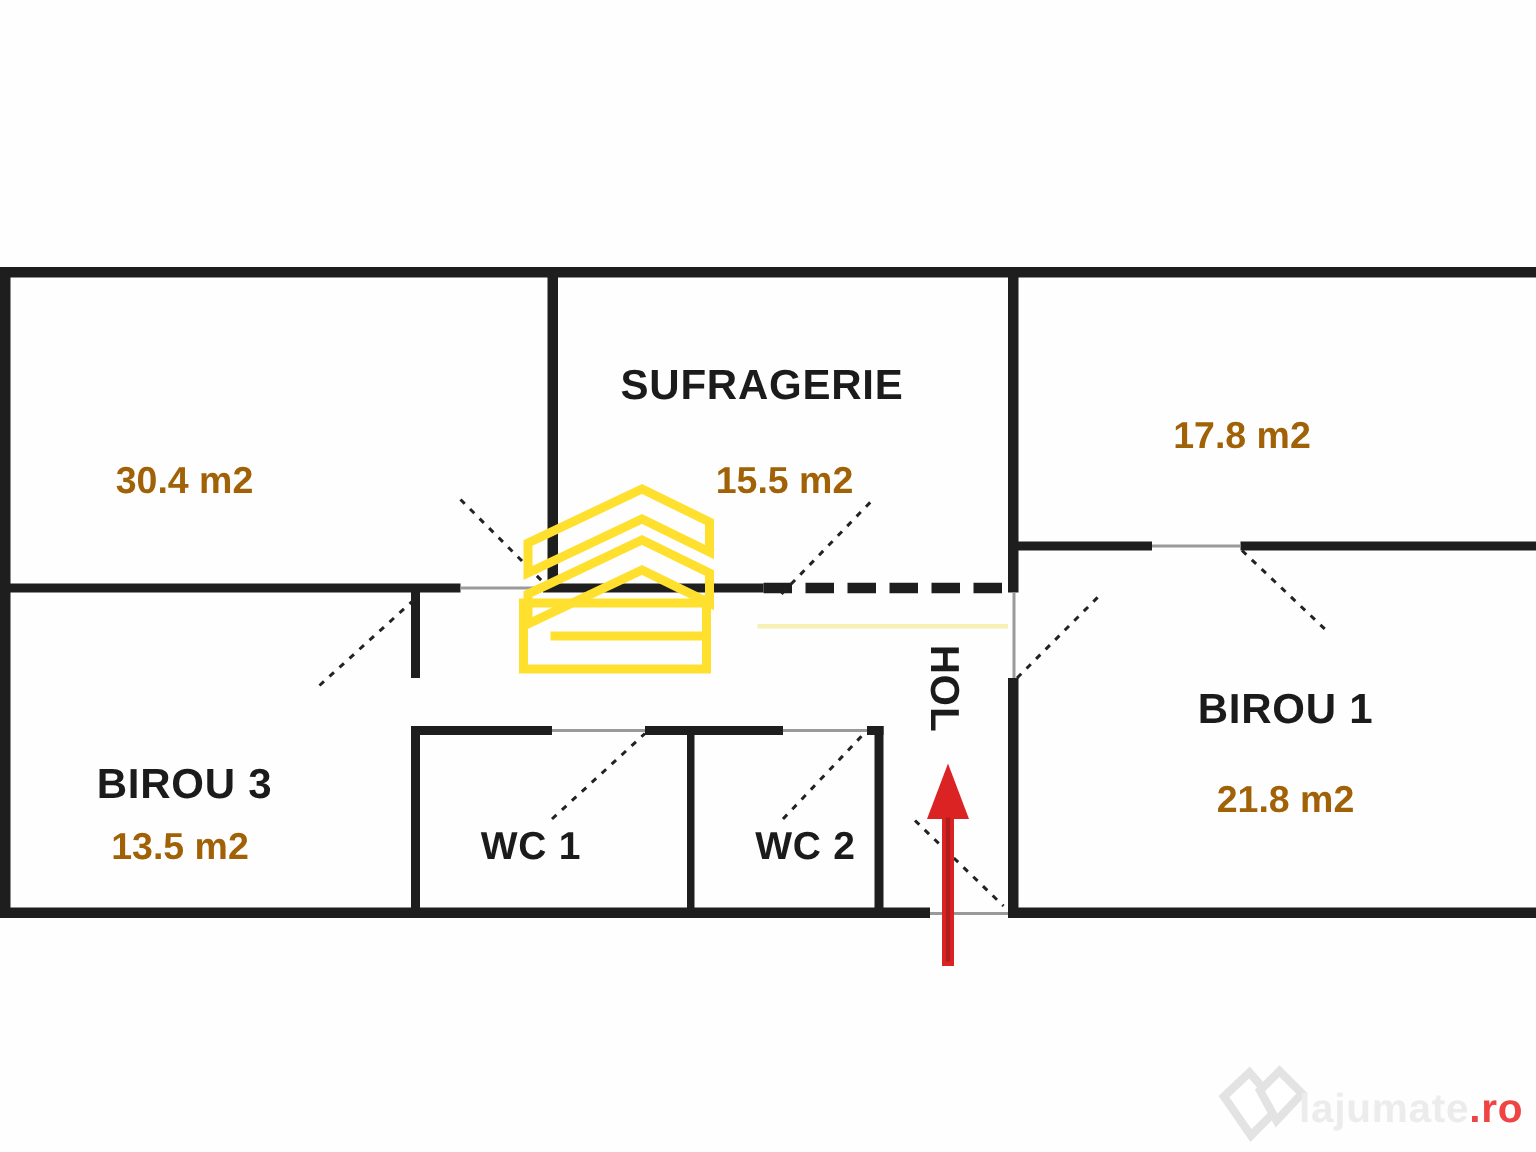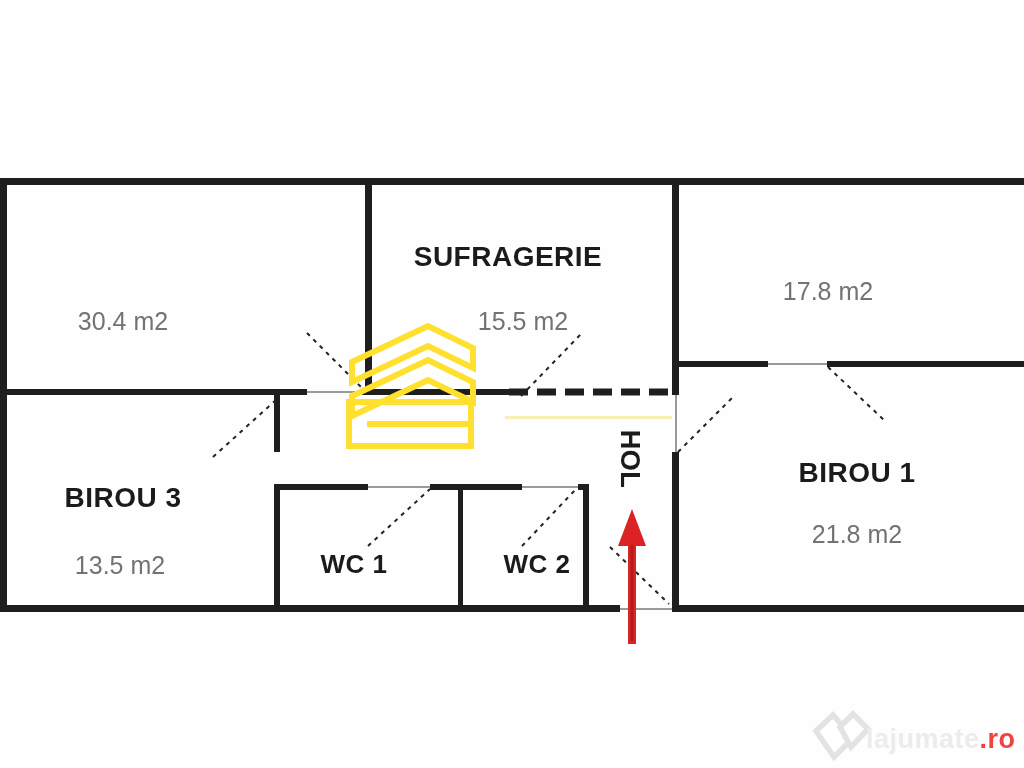--- a/index.html
+++ b/index.html
@@ -8,21 +8,21 @@
     font-family:"Liberation Sans", sans-serif;overflow:hidden;
   }
   #plan-svg{position:absolute;left:0;top:0;}
   .room-label{
     position:absolute;transform:translate(-50%,-50%);
     font-weight:bold;color:#1b1b1b;white-space:nowrap;
     font-size:28px;letter-spacing:0.5px;
   }
   .room-area{
     position:absolute;transform:translate(-50%,-50%);
-    font-weight:normal;color:#737373;white-space:nowrap;
+    font-weight:bold;color:#a16207;white-space:nowrap;
     font-size:25px;
   }
   .room-label.small{font-size:26px;}
   .room-label.rotated{transform:translate(-50%,-50%) rotate(90deg);}
   #watermark-text{
     position:absolute;left:866px;top:724px;
     font-weight:bold;font-size:27px;letter-spacing:0.5px;white-space:nowrap;
   }
   #watermark-text .brand{color:#ececec;text-align:right;}
   #watermark-text .tld{color:#ef4444;}
@@ -98,21 +98,21 @@
     </g>
   </svg>
 
   <div class="room-area" style="left:123px;top:321px">30.4 m2</div>
 
   <div class="room-label" style="left:508px;top:257px">SUFRAGERIE</div>
   <div class="room-area" style="left:523px;top:321px">15.5 m2</div>
 
   <div class="room-area" style="left:828px;top:291px">17.8 m2</div>
 
-  <div class="room-label" style="left:123px;top:498px">BIROU 3</div>
+  <div class="room-label" style="left:123px;top:523px">BIROU 3</div>
   <div class="room-area" style="left:120px;top:565px">13.5 m2</div>
 
   <div class="room-label small" style="left:354px;top:564px">WC 1</div>
 
   <div class="room-label small" style="left:537px;top:564px">WC 2</div>
 
   <div class="room-label rotated" style="left:629px;top:459px;font-size:27px">HOL</div>
 
   <div class="room-label" style="left:857px;top:473px">BIROU 1</div>
   <div class="room-area" style="left:857px;top:534px">21.8 m2</div>

